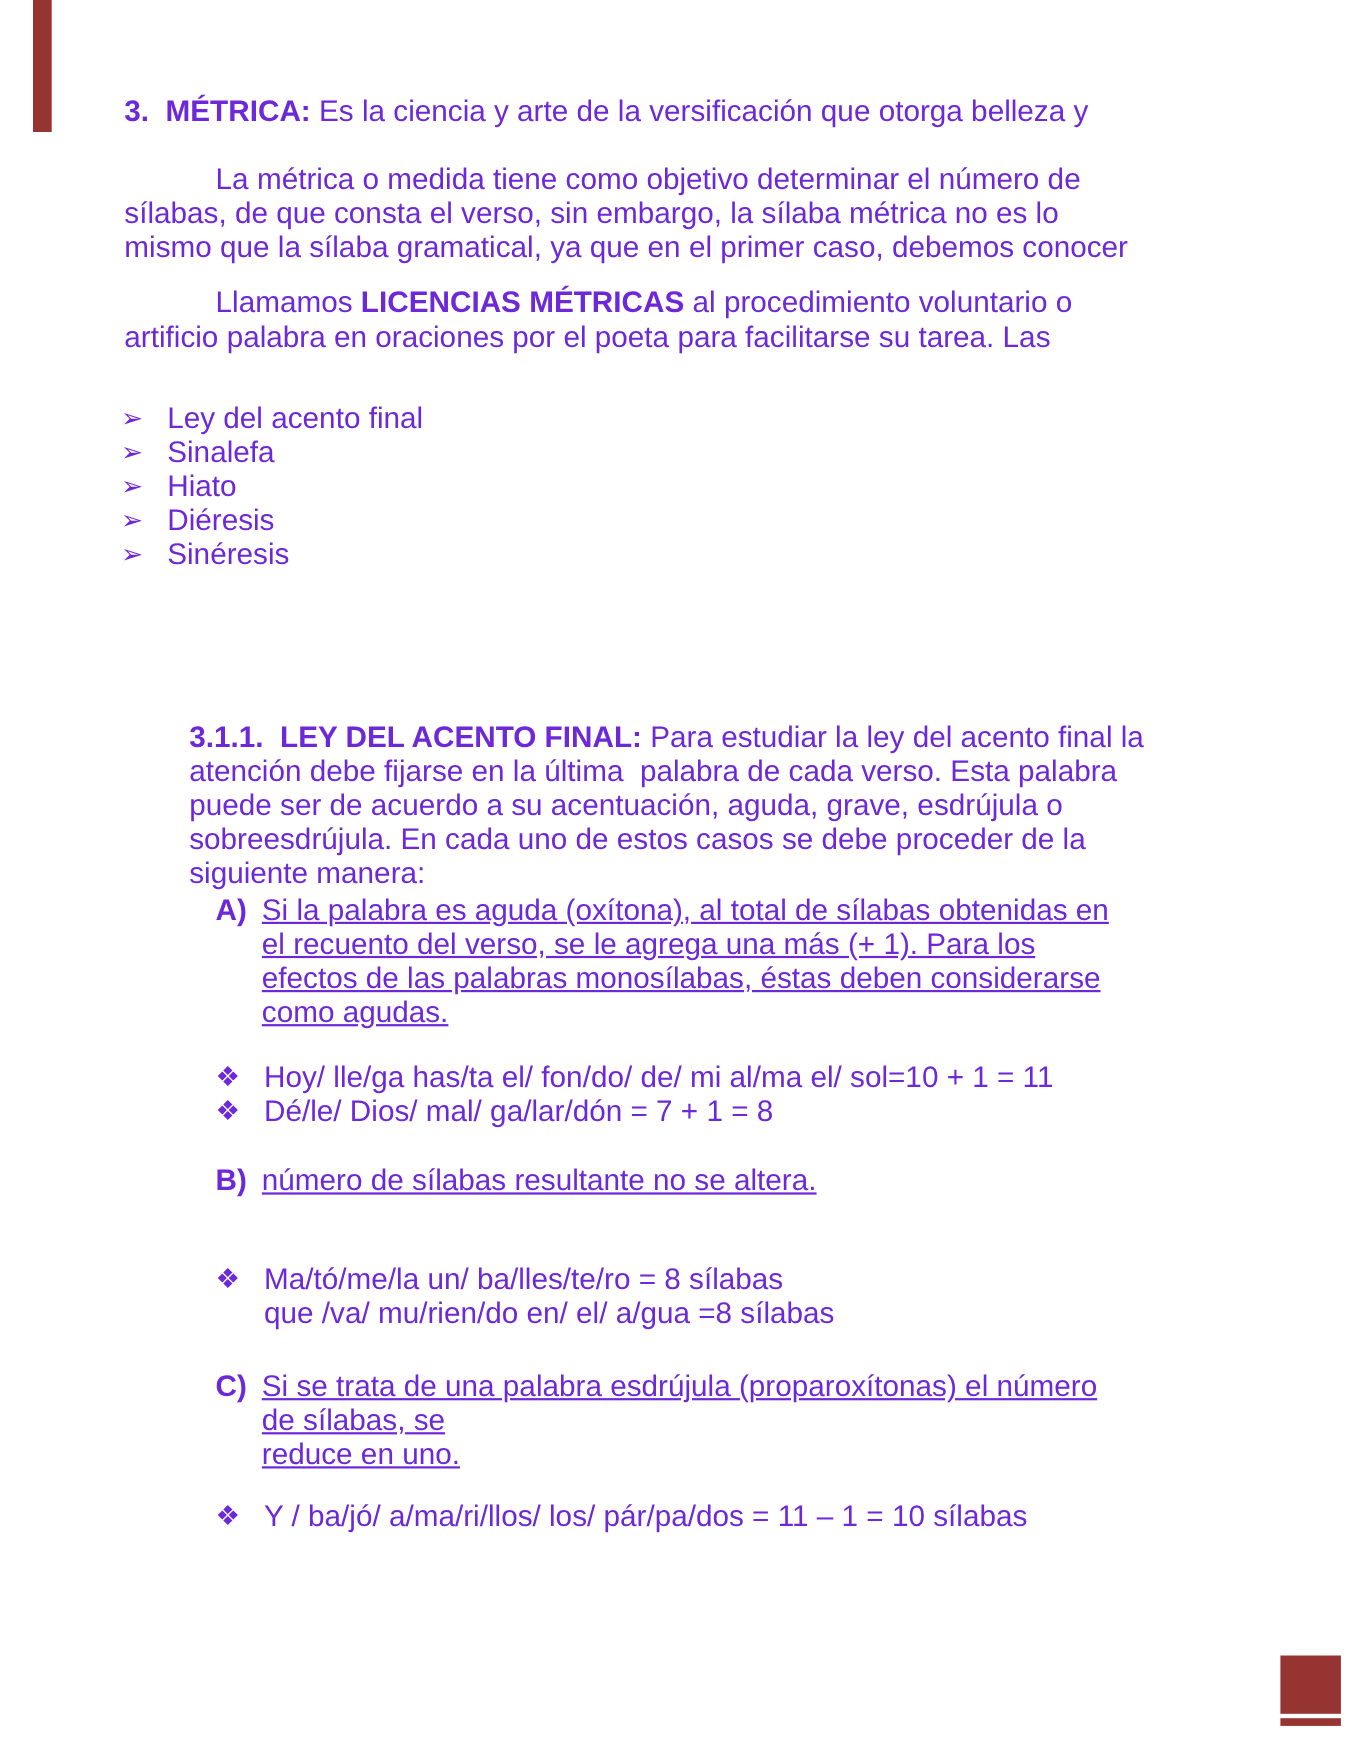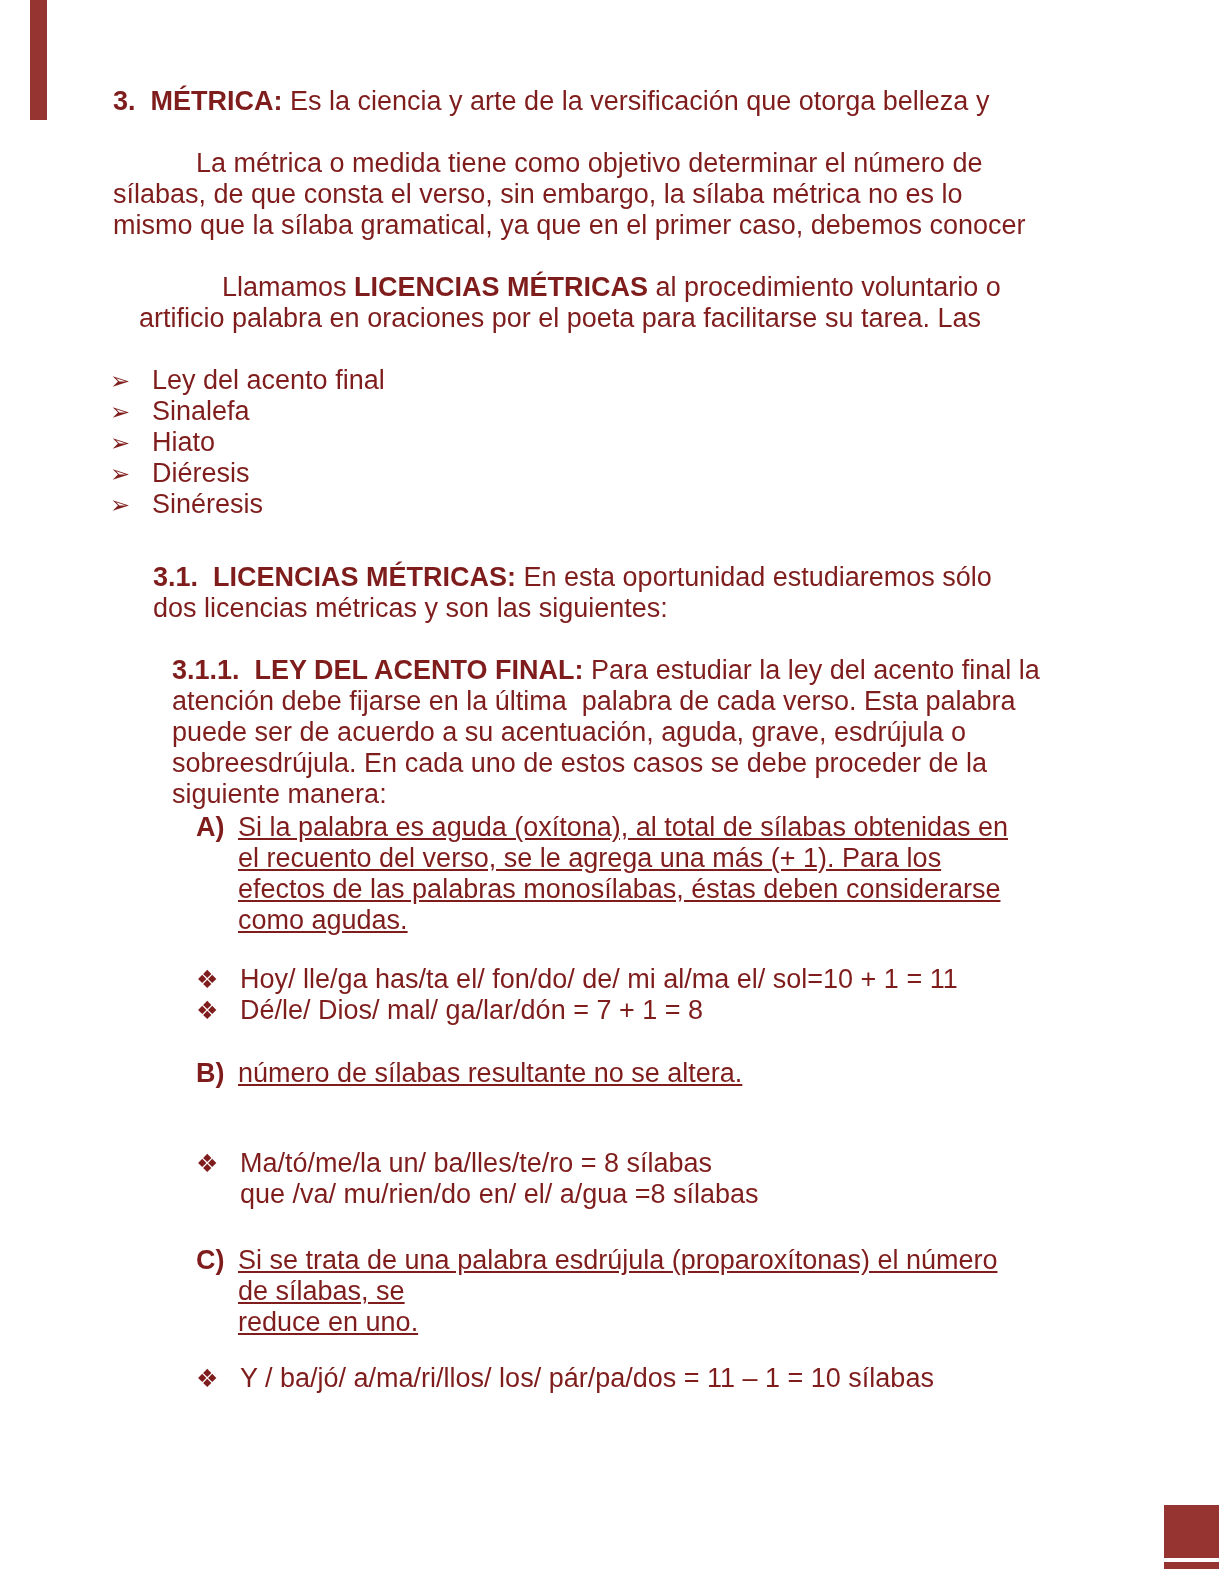--- a/index.html
+++ b/index.html
@@ -1,31 +1,31 @@
 <!DOCTYPE html>
 <html style="--accent: #963432;"><head>
 <meta charset="utf-8">
 <style>
   html,body{margin:0;padding:0;background:#e8e8e8;}
   .page{
     position:relative;
     width:1224px;height:1584px;
     background:#ffffff;
     font-family:"Liberation Sans","DejaVu Sans",sans-serif;
-    font-size:27px;line-height:31px;color:#7f1d1d;
+    font-size:27px;line-height:31px;color:#6d28d9;
     overflow:hidden;
     margin:0 auto;
   }
   .ln{white-space:pre;}
   .b{font-weight:bold;}
   .abs{position:absolute;}
   
   .blk-p1{left:113px;top:86px;}
   .blk-p2{left:113px;top:148px;}
-  .blk-p3{left:113px;top:272px;margin-left:26px;}
+  .blk-p3{left:113px;top:260px;}
   .indent{padding-left:83px;}
   .blk-list{left:110px;top:365px;}
   .arrow-li{display:flex;}
   .arrow-li .mk{width:42px;flex:0 0 42px;font-size:24px;}
   .blk-s31{left:153px;top:562px;}
   .blk-s311{left:153px;top:655px;margin-left:19px;}
   .letter-item{display:flex;}
   .letter-item .lab{width:34px;flex:0 0 34px;font-weight:bold;}
   .letter-item .itext{padding-left:8px;text-decoration:underline;}
   .blk-a{left:196px;top:812px;}
@@ -83,24 +83,20 @@
     <div class="arrow-li">
         <span class="mk">➢</span>
         <span class="ln">Diéresis</span>
       </div>
     <div class="arrow-li">
         <span class="mk">➢</span>
         <span class="ln">Sinéresis</span>
       </div>
   </div>
 
-  <div class="abs blk-s31">
-    <div class="ln"><span class="b">3.1.  LICENCIAS MÉTRICAS: </span><span>En esta oportunidad estudiaremos sólo</span></div>
-    <div class="ln">dos licencias métricas y son las siguientes:</div>
-  </div>
 
   <div class="abs blk-s311">
     <div class="ln"><span class="b">3.1.1.  LEY DEL ACENTO FINAL: </span><span>Para estudiar la ley del acento final la</span></div>
     <div class="ln">atención debe fijarse en la última  palabra de cada verso. Esta palabra</div>
     <div class="ln">puede ser de acuerdo a su acentuación, aguda, grave, esdrújula o</div>
     <div class="ln">sobreesdrújula. En cada uno de estos casos se debe proceder de la</div>
     <div class="ln">siguiente manera:</div>
   </div>
 
   <div class="abs blk-a letter-item">

